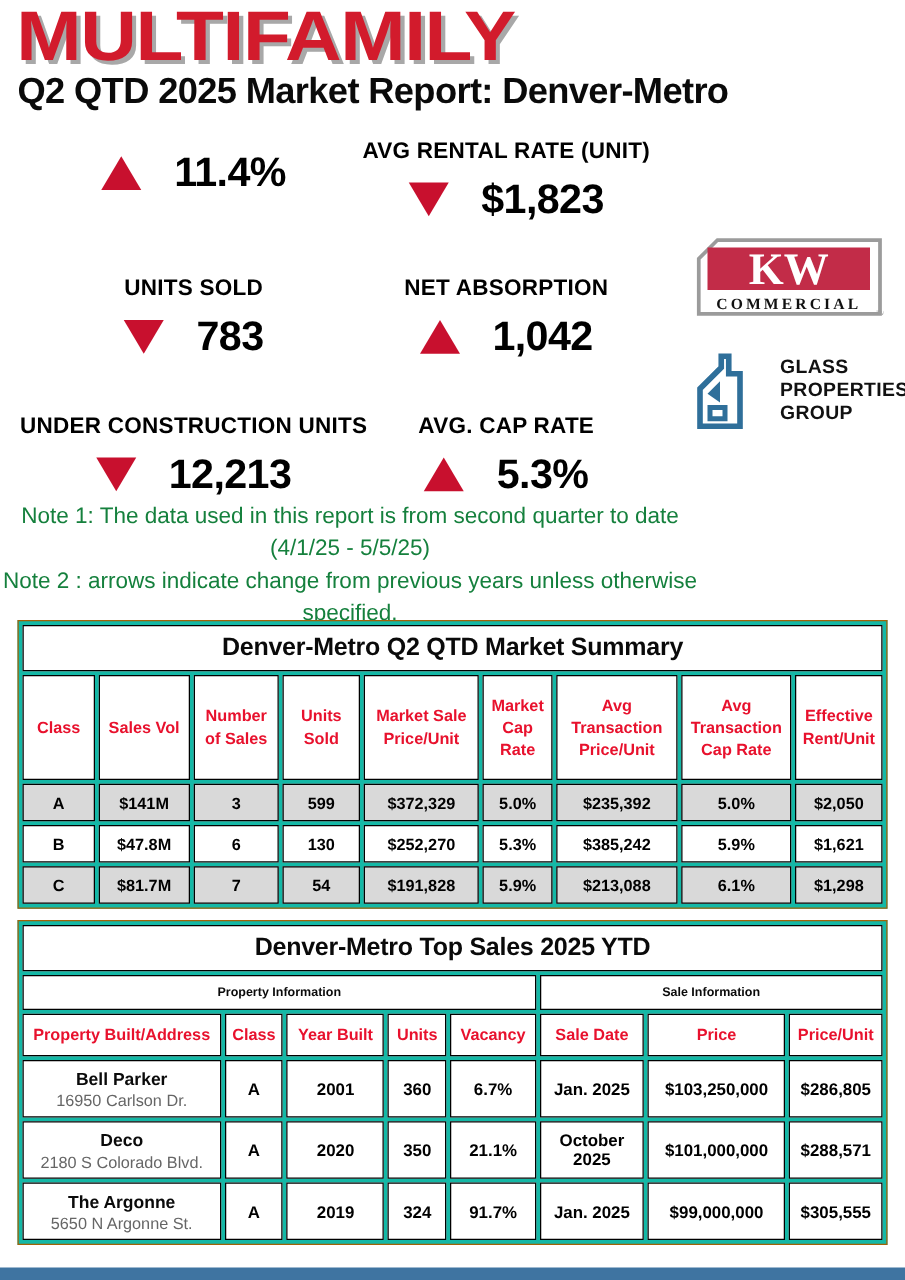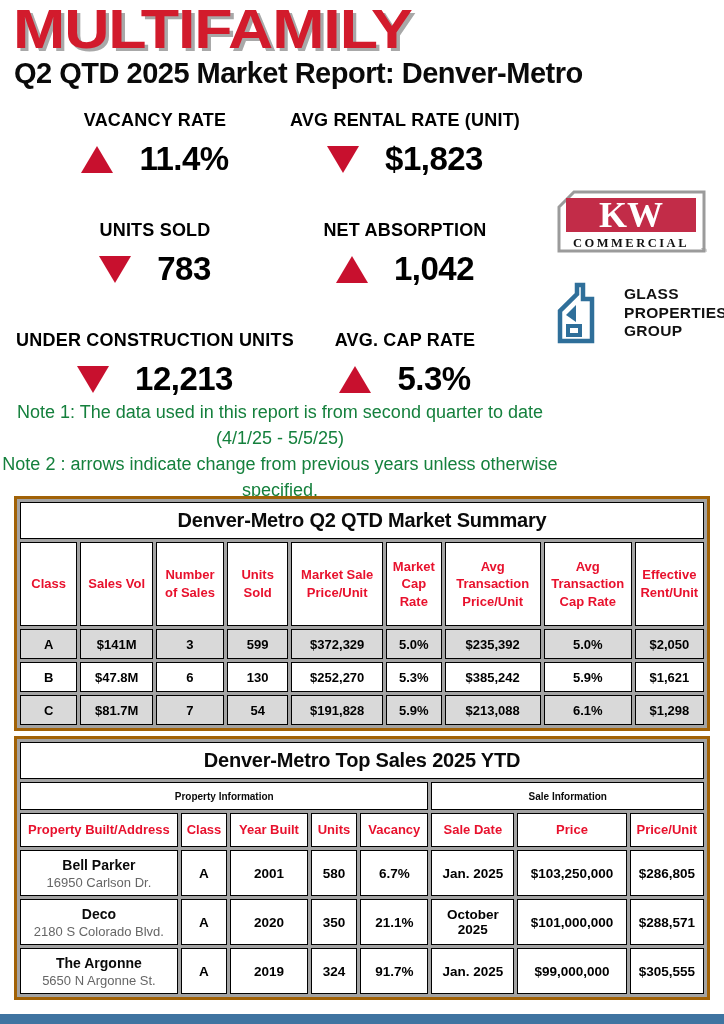--- a/index.html
+++ b/index.html
@@ -33,22 +33,22 @@
   
   .notes{position:absolute;top:399px;left:0;width:560px;text-align:center;
          font-size:18px;line-height:1.45;color:#15803d;}
 
   
   .kw-logo{position:absolute;top:190px;left:557px;width:150px;}
   .glass-logo{position:absolute;top:281px;left:553px;display:flex;align-items:center;gap:25px;}
   .glass-text{font-weight:bold;font-size:15.5px;line-height:1.22;letter-spacing:0.3px;color:#111;}
 
   
-  table{border-collapse:separate;border-spacing:3px;border:3px solid #a16207;
-        background:#a3a3a3;table-layout:fixed;}
+  table{border-collapse:separate;border-spacing:3px;border:1px solid #a16207;
+        background:#14b8a6;table-layout:fixed;}
   th,td{border:1.5px solid #000;text-align:center;vertical-align:middle;
         font-family:"Liberation Sans",sans-serif;overflow:hidden;}
   .t-title{font-size:20px;font-weight:bold;letter-spacing:-0.2px;color:#0a0a0a;
            padding:6px 2px;background:#fff;}
   .colhead th{color:var(--header-red,#e8112d);font-size:13px;font-weight:bold;
               line-height:1.35;padding:2px;background:#fff;}
   .shade td{background:var(--row-gray,#d9d9d9);}
   td{font-size:13px;font-weight:bold;background:#fff;padding:2px;}
 
   .t1{position:absolute;top:496px;left:14px;width:696px;}
@@ -71,21 +71,20 @@
 
 <div class="page">
 
   <div class="hdr">
     <h1>MULTIFAMILY</h1>
     <h2>Q2 QTD 2025 Market Report: Denver-Metro</h2>
   </div>
 
   <div class="stats">
     <div class="stat">
-      <div class="stat-label">VACANCY RATE</div>
       <div class="stat-valrow">
         <span class="arrow up"></span>
         <span class="stat-value">11.4%</span>
       </div>
     </div>
     <div class="stat">
       <div class="stat-label">AVG RENTAL RATE (UNIT)</div>
       <div class="stat-valrow">
         <span class="arrow down"></span>
         <span class="stat-value">$1,823</span>
@@ -245,21 +244,21 @@
       </tr>
     </thead>
     <tbody>
       <tr>
         <td>
           <div class="pname">Bell Parker</div>
           <div class="paddr">16950 Carlson Dr.</div>
         </td>
         <td>A</td>
         <td>2001</td>
-        <td>580</td>
+        <td>360</td>
         <td>6.7%</td>
         <td>Jan. 2025</td>
         <td>$103,250,000</td>
         <td>$286,805</td>
       </tr>
       <tr>
         <td>
           <div class="pname">Deco</div>
           <div class="paddr">2180 S Colorado Blvd.</div>
         </td>

